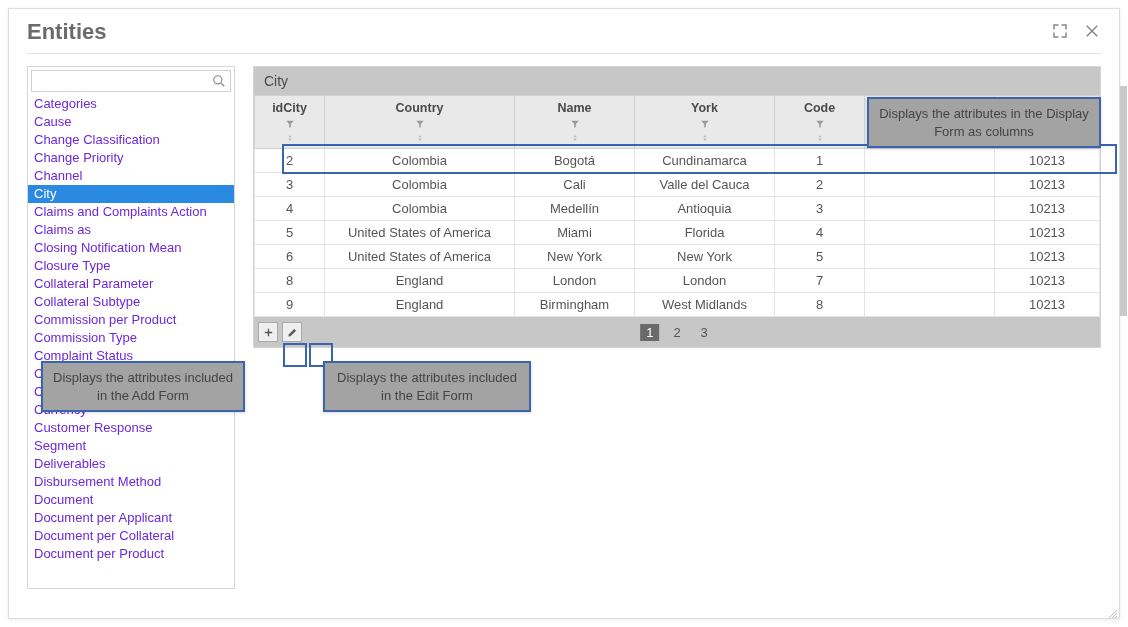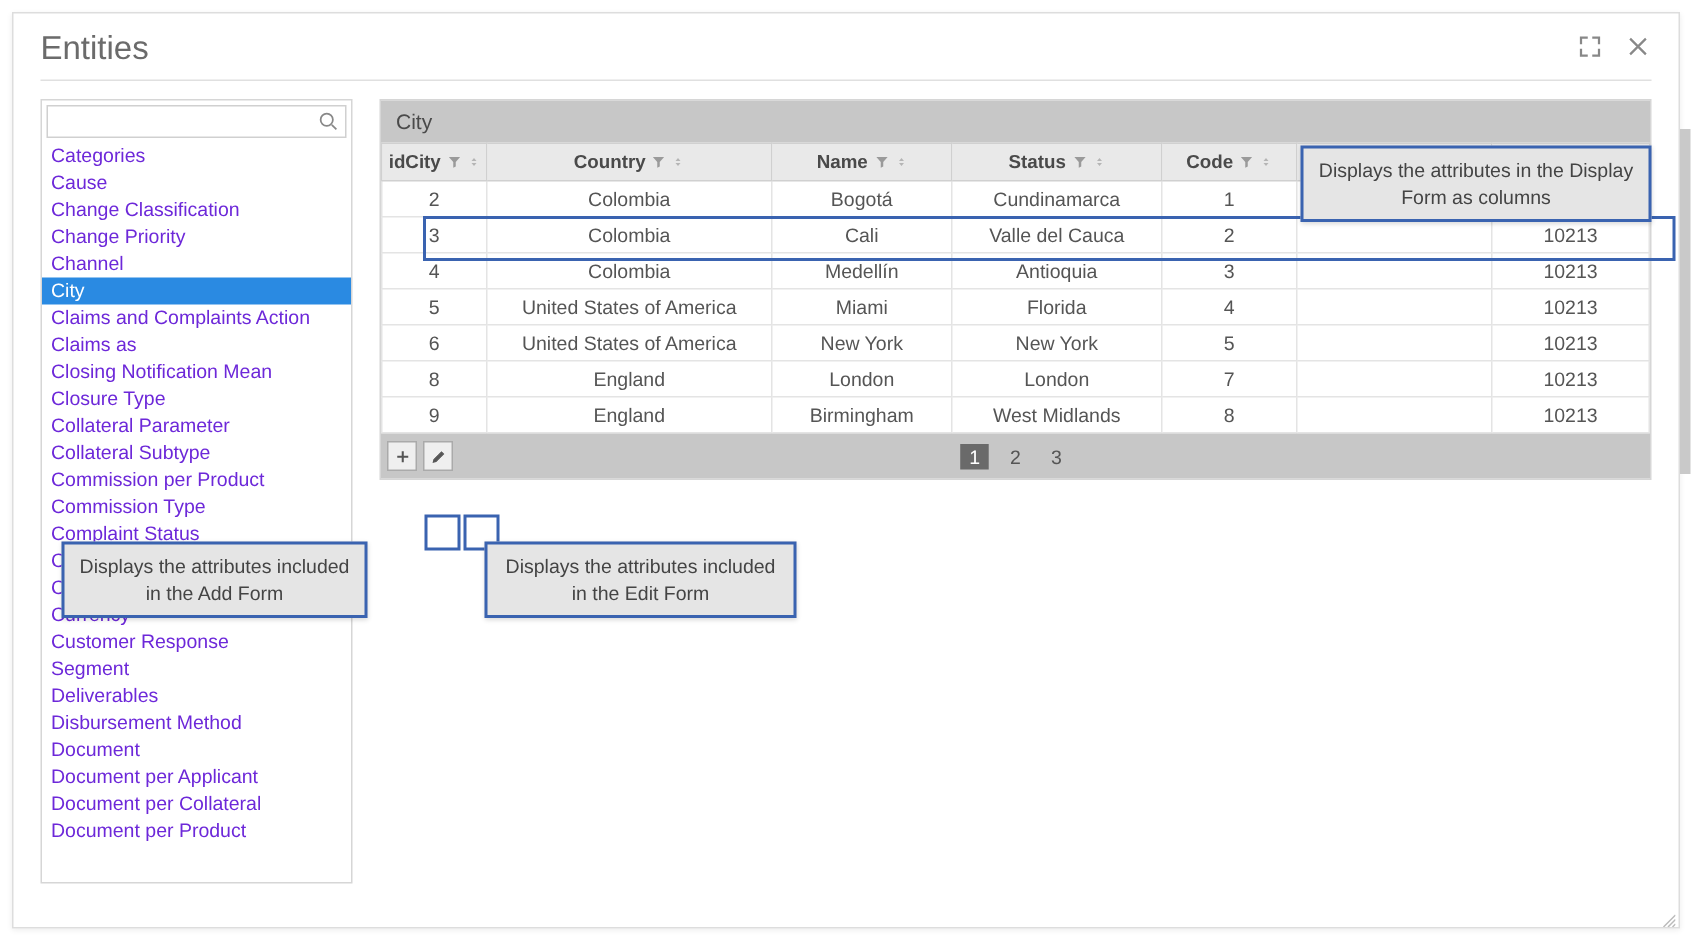--- a/index.html
+++ b/index.html
@@ -21,21 +21,21 @@
     box-shadow: 0 1px 4px rgba(0,0,0,0.08);
   }
   .modal-header {
     display: flex;
     align-items: center;
     justify-content: space-between;
     padding: 10px 18px 8px 18px;
   }
   .modal-title {
     font-size: 22px;
-    font-weight: 400;
+    font-weight: 700;
     color: #6b6b6b;
   }
   .modal-actions {
     display: flex;
     gap: 14px;
     align-items: center;
   }
   .modal-actions svg { width: 18px; height: 18px; stroke: #888; fill: none; stroke-width: 2; }
   .hr { height: 1px; background: #e0e0e0; margin: 0 18px; }
   .body {
@@ -129,20 +129,21 @@
     padding: 5px 4px;
     border: 1px solid #d0d0d0;
     position: relative;
     text-align: center;
   }
   .th-inner {
     display: flex;
     align-items: center;
     justify-content: center;
     gap: 4px;
+    flex-direction: column;
   }
   .filter-icon, .sort-icon {
     display: inline-flex;
     vertical-align: middle;
   }
   .filter-icon svg { width: 10px; height: 10px; fill: #9a9a9a; }
   .sort-icon svg { width: 8px; height: 10px; fill: #b5b5b5; }
   table.data tbody td {
     padding: 4px 6px;
     border: 1px solid #e4e4e4;
@@ -187,21 +188,21 @@
   .page-num {
     padding: 1px 6px;
     cursor: pointer;
   }
   .page-num.active {
     background: #6a6a6a;
     color: #fff;
   }
   .callout {
     position: absolute;
-    background: #e5e5e5;
+    background: #a3a3a3;
     border: 2px solid #3a63b0;
     padding: 6px 10px;
     font-size: 13px;
     color: #444;
     text-align: center;
     line-height: 1.35;
     box-shadow: 0 1px 3px rgba(0,0,0,0.15);
     z-index: 50;
   }
   .callout.add { left: 32px; top: 352px; width: 204px; }
@@ -349,21 +350,21 @@
                     </span>
                     <span class="sort-icon">
                       <svg viewBox="0 0 24 24">
                         <path d="M7 10l5-6 5 6H7zM7 14l5 6 5-6H7z"></path>
                       </svg>
                     </span>
                   </div>
                 </th>
                 <th>
                   <div class="th-inner">
-                    <span>Status</span>
+                    <span>York</span>
                     <span class="filter-icon">
                       <svg viewBox="0 0 24 24">
                         <path d="M3 4h18l-7 8v7l-4 2v-9L3 4z"></path>
                       </svg>
                     </span>
                     <span class="sort-icon">
                       <svg viewBox="0 0 24 24">
                         <path d="M7 10l5-6 5 6H7zM7 14l5 6 5-6H7z"></path>
                       </svg>
                     </span>

